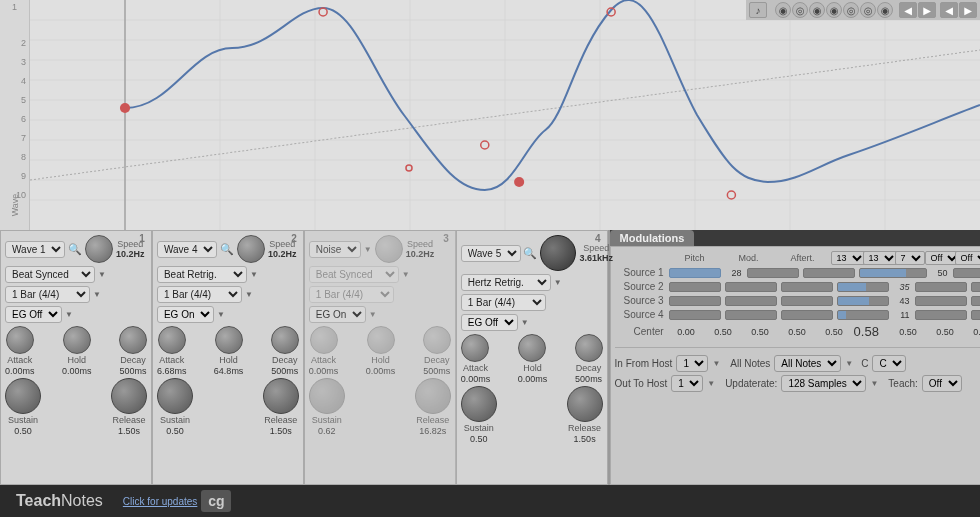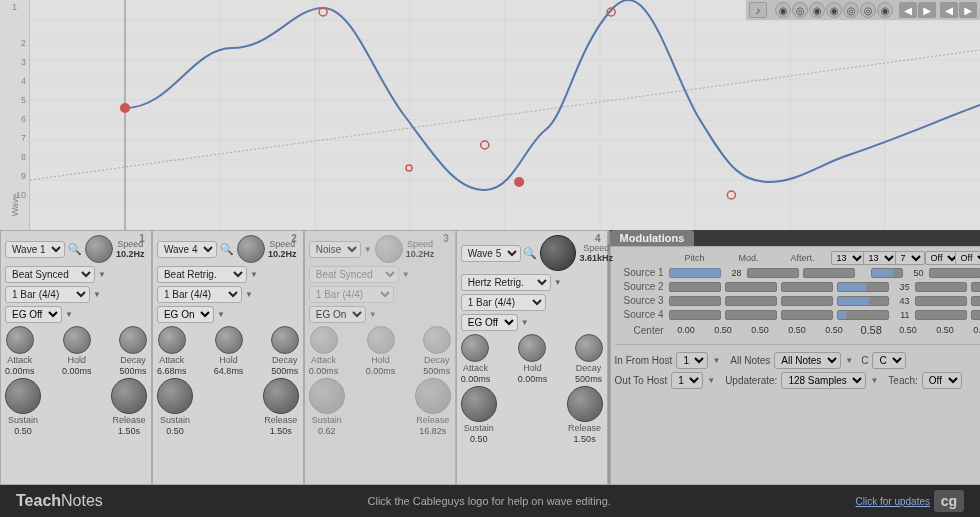--- a/index.html
+++ b/index.html
@@ -749,21 +749,21 @@
 
         </div>
 
         <div class="mod-grid-row">
           <span class="mod-row-label">Source 1</span>
           <div style="width:52px;height:10px;background:#7a9bbf;border-radius:2px;cursor:pointer;border:1px solid #6a8baf;position:relative;">
             <span style="position:absolute;right:-22px;top:-1px;font-size:9px;color:#333;">28</span>
           </div>
           <div style="width:52px;height:10px;background:#888;border-radius:2px;cursor:pointer;border:1px solid #777;margin-left:24px;"></div>
           <div style="width:52px;height:10px;background:#888;border-radius:2px;cursor:pointer;border:1px solid #777;margin-left:2px;"></div>
-          <div style="width:32px;height:10px;background:linear-gradient(to right,#7a9bbf 0%,#7a9bbf 70%,#888 70%);border-radius:2px;cursor:pointer;border:1px solid #777;margin-left:14px;position:relative;">
+          <div style="width:68px;height:10px;background:linear-gradient(to right,#7a9bbf 0%,#7a9bbf 70%,#888 70%);border-radius:2px;cursor:pointer;border:1px solid #777;margin-left:2px;position:relative;">
             <span style="position:absolute;right:-22px;top:-1px;font-size:9px;color:#333;">50</span>
           </div>
           <div style="width:52px;height:10px;background:#888;border-radius:2px;cursor:pointer;border:1px solid #777;margin-left:24px;"></div>
 
         </div>
 
         <div class="mod-grid-row" style="margin-top:3px;">
           <span class="mod-row-label">Source 2</span>
           <div style="width:52px;height:10px;background:#888;border-radius:2px;cursor:pointer;border:1px solid #777;"></div>
           <div style="width:52px;height:10px;background:#888;border-radius:2px;cursor:pointer;border:1px solid #777;margin-left:2px;"></div>
@@ -802,21 +802,21 @@
 
         </div>
 
         <div class="mod-grid-row" style="margin-top:4px;">
           <span class="mod-row-label">Center</span>
           <span style="font-size:9px;color:#333;width:35px;text-align:center;">0.00</span>
           <span style="font-size:9px;color:#333;width:35px;text-align:center;">0.50</span>
           <span style="font-size:9px;color:#333;width:35px;text-align:center;">0.50</span>
           <span style="font-size:9px;color:#333;width:35px;text-align:center;">0.50</span>
           <span style="font-size:9px;color:#333;width:35px;text-align:center;">0.50</span>
-          <span style="font-size:11px;color:#333;width:35px;text-align:center;">0.58</span>
+          <span style="font-size:13px;color:#333;width:35px;text-align:left;">0.58</span>
           <span style="font-size:9px;color:#333;width:35px;text-align:center;">0.50</span>
           <span style="font-size:9px;color:#333;width:35px;text-align:center;">0.50</span>
           <span style="font-size:9px;color:#333;width:35px;text-align:center;">0.50</span>
         </div>
 
         <div style="margin-top:8px;border-top:1px solid #aaa;padding-top:4px;">
           <div class="mod-bottom-row">
             <span style="font-size:10px;color:#444;">In From Host</span>
             <select class="mod-select">
               <option>1</option>
@@ -850,18 +850,17 @@
           </div>
         </div>
       </div>
     </div>
   </div>
 
   <div class="status-bar">
     <div class="status-logo">
       <b>Teach</b><span>Notes</span>
     </div>
-    <div class="status-text">Click the Cableguys logo for help on wave editing.</div>
     <a class="status-update-link" href="#">Click for updates</a>
     <div class="cableguys-box">cg</div>
   </div>
 
 </div>
 
 </body></html>

